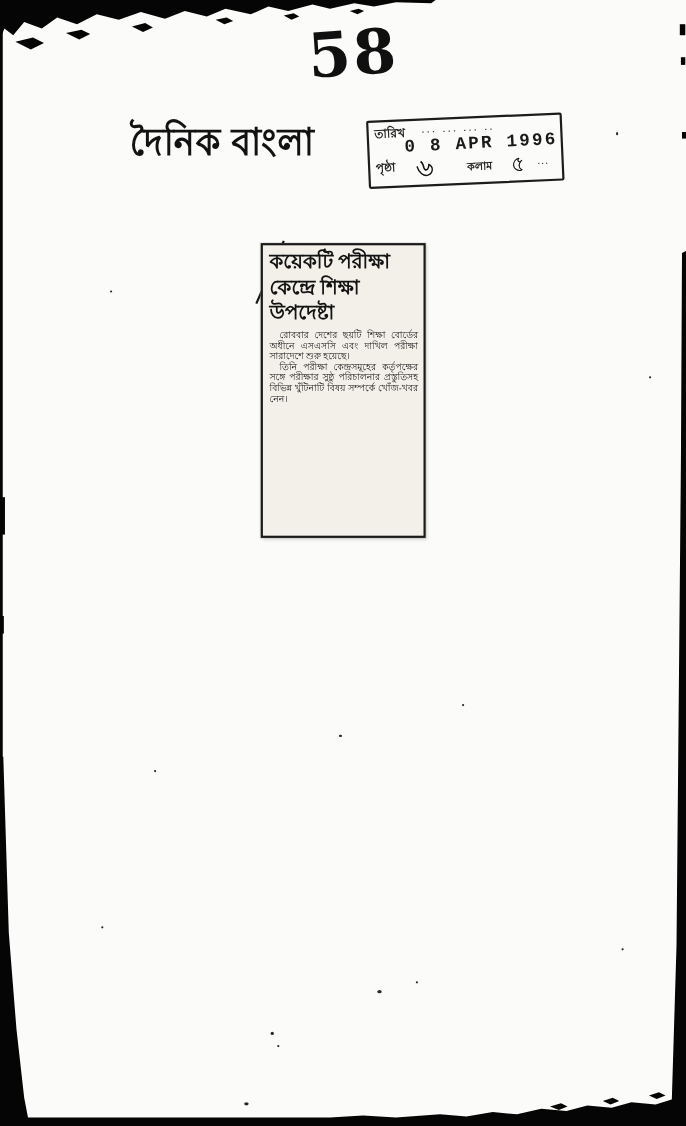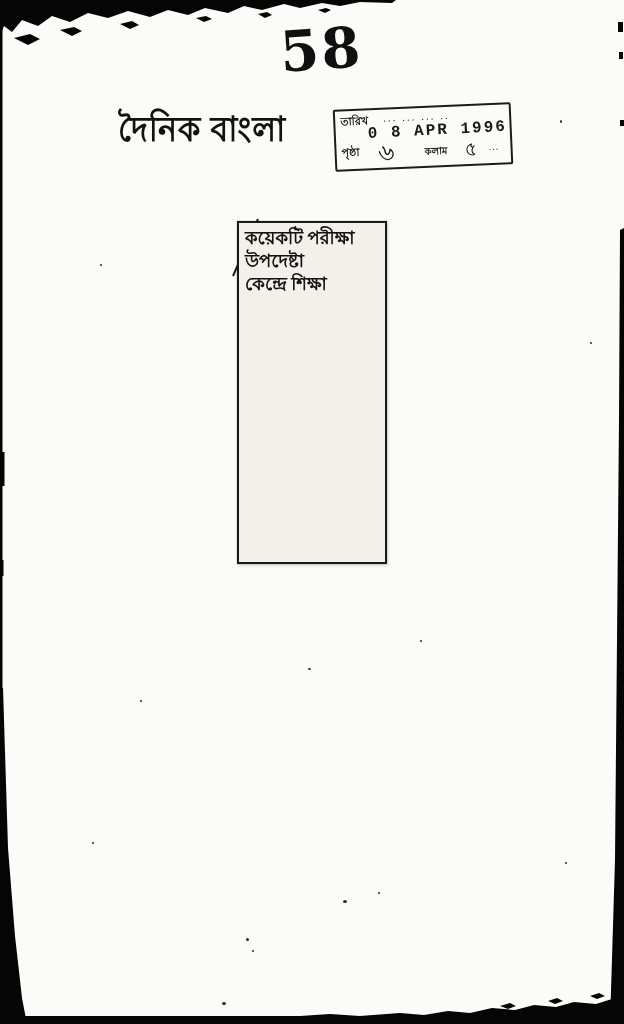--- a/index.html
+++ b/index.html
@@ -39,21 +39,21 @@
     position:absolute;left:42px;top:24px;font-size:24px;color:#101010;
     transform:rotate(-14deg);font-family:"DejaVu Serif",serif;
   }
   .stamp-col-label{position:absolute;left:88px;top:36px;font-size:10px;font-weight:bold;color:#222;}
   .stamp-col-value{
     position:absolute;left:128px;top:28px;font-size:20px;color:#101010;
     transform:rotate(-8deg);font-family:"DejaVu Serif",serif;
   }
   .stamp-tail-dots{position:absolute;left:152px;top:36px;font-size:10px;letter-spacing:1px;color:#333;}
   .clipping{
-    position:absolute;left:237px;top:221px;width:150px;height:343px;
+    position:absolute;left:237px;top:221px;width:150px;height:268px;
     border:2px solid #191919;background:#f3f0e9;box-sizing:border-box;
     padding:4px 5px 4px 6px;overflow:hidden;
     box-shadow:0 0 0 1px rgba(0,0,0,.08), 1px 2px 3px rgba(0,0,0,.12);
   }
   .clip-headline{
     font-size:18px;line-height:23px;font-weight:bold;color:#131313;
     font-family:"Liberation Serif",serif;margin:0 0 4px 0;
   }
   .clip-headline div{white-space:nowrap;}
   .clip-body p{
@@ -102,24 +102,26 @@
     <span class="stamp-page-label">পৃষ্ঠা</span>
     <span class="stamp-page-value">৬</span>
     <span class="stamp-col-label">কলাম</span>
     <span class="stamp-col-value">৫</span>
     <span class="stamp-tail-dots">...</span>
   </div>
 
   <div class="clipping">
     <div class="clip-headline">
       <div>কয়েকটি পরীক্ষা</div>
+      <div>কেন্দ্রে শিক্ষা</div>
       <div>উপদেষ্টা</div>
-      <div>কেন্দ্রে শিক্ষা</div>
     </div>
     <div class="clip-body">
+      <p>রোববার দেশের ছয়টি শিক্ষা বোর্ডের অধীনে এসএসসি এবং দাখিল পরীক্ষা সারাদেশে শুরু হয়েছে।</p>
+      <p>তিনি পরীক্ষা কেন্দ্রসমূহের কর্তৃপক্ষের সঙ্গে পরীক্ষার সুষ্ঠু পরিচালনার প্রস্তুতিসহ বিভিন্ন খুঁটিনাটি বিষয় সম্পর্কে খোঁজ-খবর নেন।</p>
     </div>
   </div>
 
   <div>
     <div class="noise-dot" style="left:100px;top:264px;width:2px;height:2px;"></div>
     <div class="noise-dot" style="left:560px;top:120px;width:2px;height:3px;"></div>
     <div class="noise-dot" style="left:590px;top:342px;width:2px;height:2px;"></div>
     <div class="noise-dot" style="left:420px;top:640px;width:2px;height:2px;"></div>
     <div class="noise-dot" style="left:308px;top:668px;width:3px;height:2px;"></div>
     <div class="noise-dot" style="left:140px;top:700px;width:2px;height:2px;"></div>

